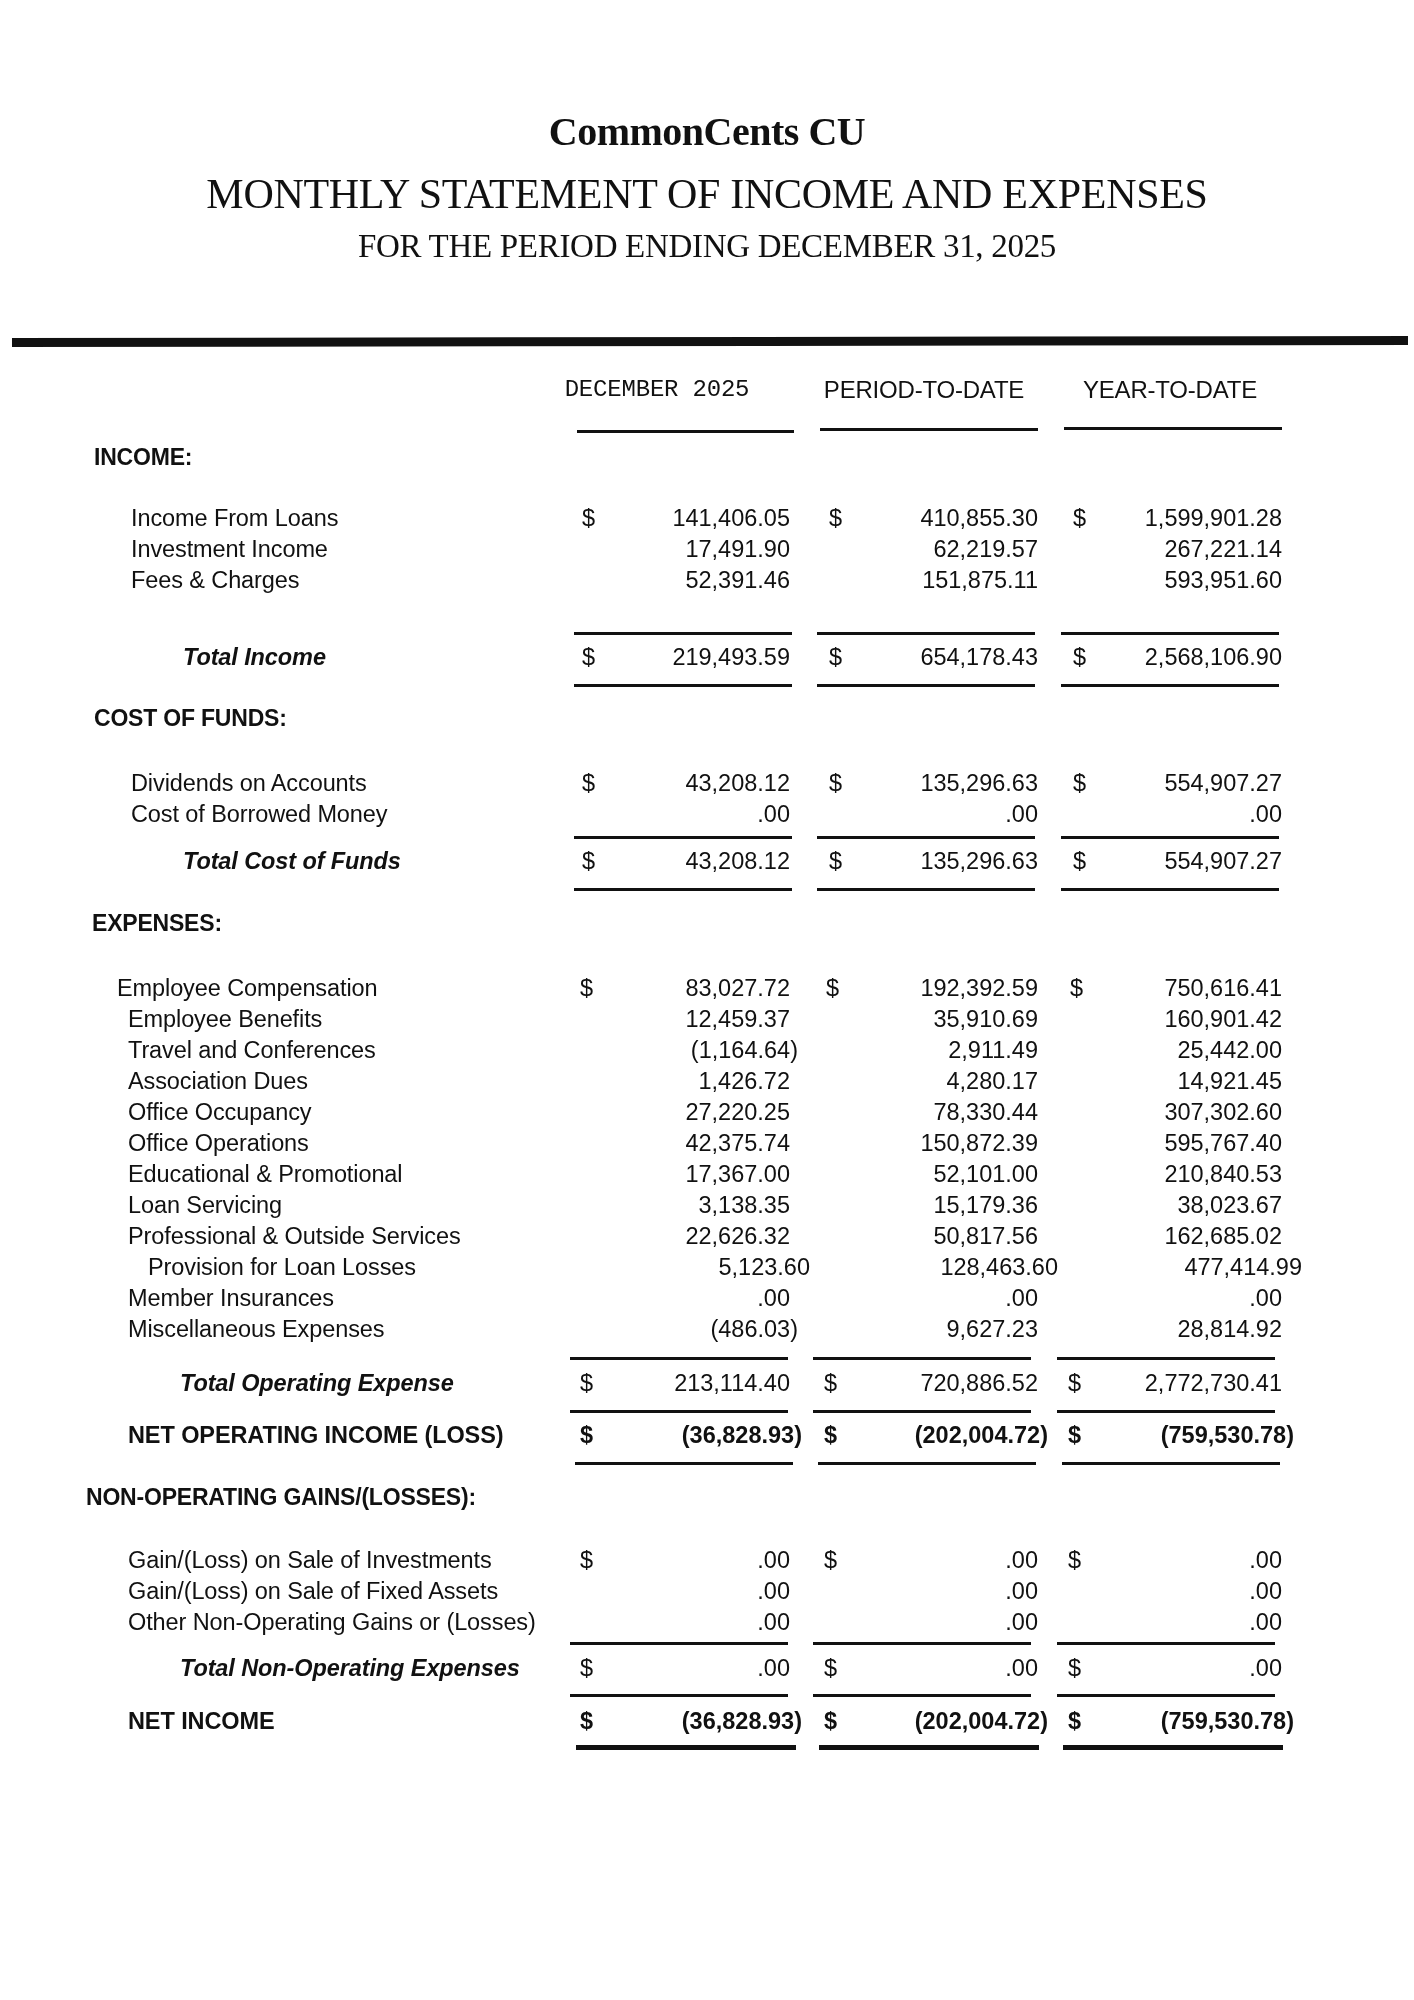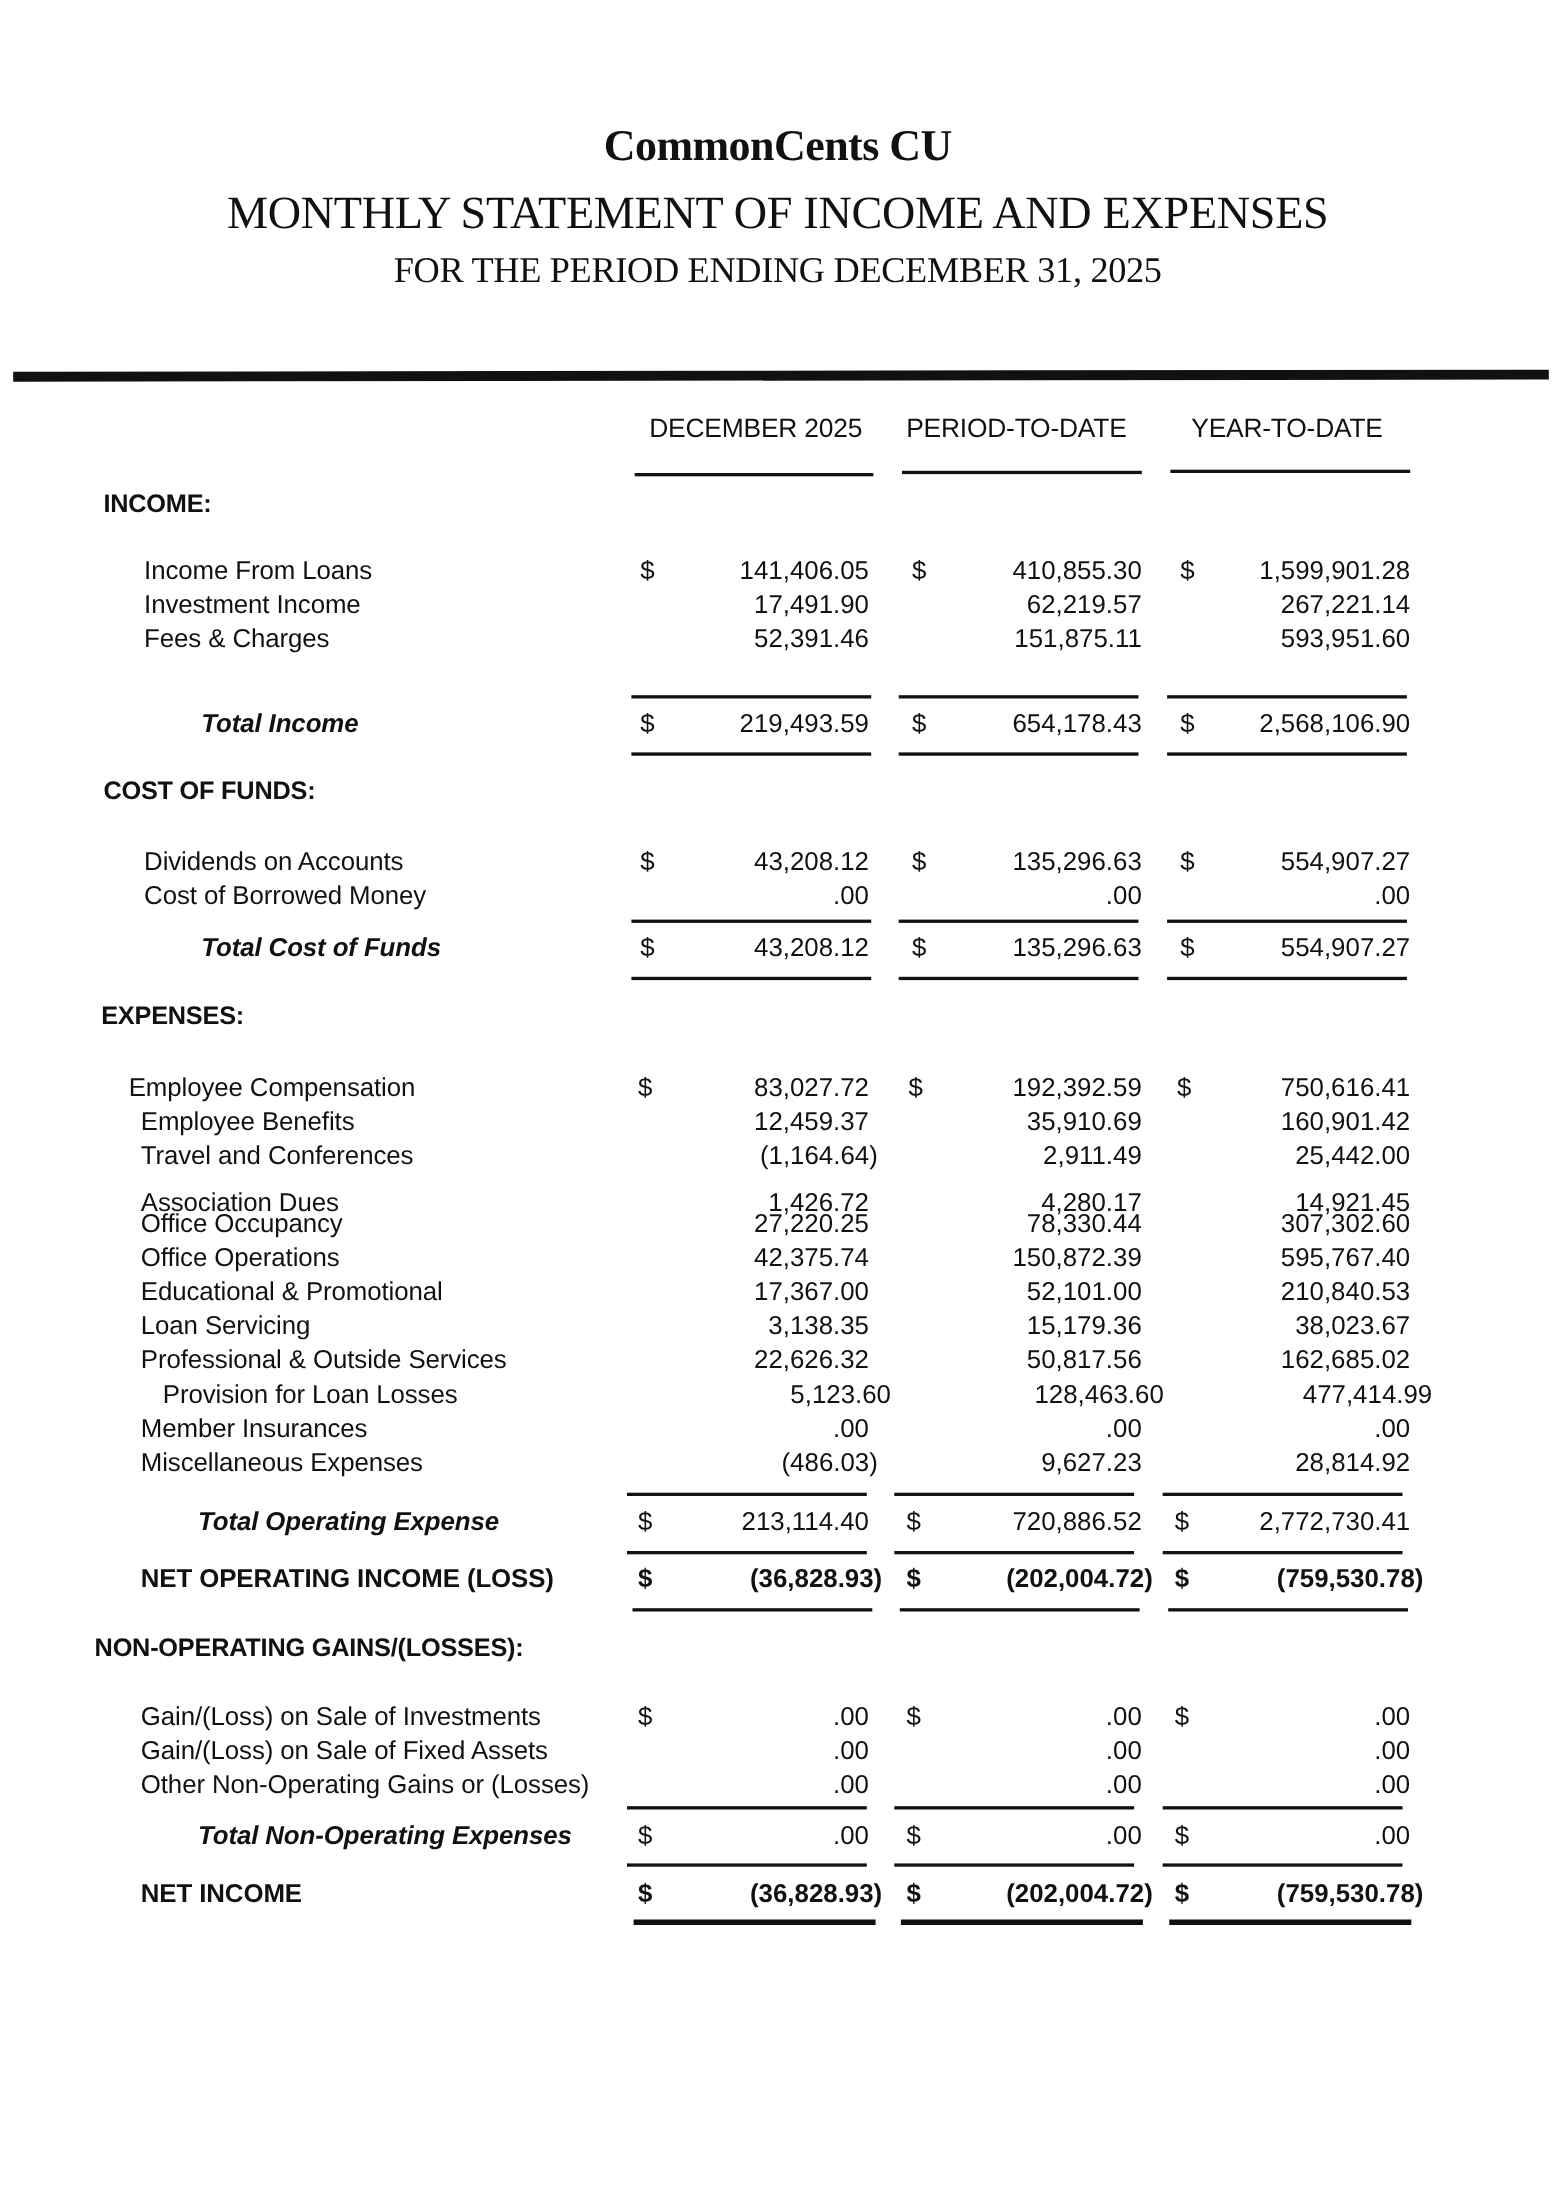--- a/index.html
+++ b/index.html
@@ -32,21 +32,21 @@
 </head>
 <body>
 
 <div class="page">
 
   <div class="hdr title">CommonCents CU</div>
   <div class="hdr sub1">MONTHLY STATEMENT OF INCOME AND EXPENSES</div>
   <div class="hdr sub2">FOR THE PERIOD ENDING DECEMBER 31, 2025</div>
   <div class="thick-rule"></div>
 
-  <div class="colhdr sans" style="left:578px;width:218px;">DECEMBER 2025</div>
+  <div class="colhdr sans" style="left:548px;width:218px;font-family:Liberation Mono, monospace;">DECEMBER 2025</div>
   <div class="colhdr sans" style="left:814px;width:220px;">PERIOD-TO-DATE</div>
   <div class="colhdr sans" style="left:1060px;width:220px;">YEAR-TO-DATE</div>
   <div class="rule" style="left:577px;top:430px;width:217px;"></div>
   <div class="rule" style="left:820px;top:428px;width:218px;"></div>
   <div class="rule" style="left:1064px;top:427px;width:218px;"></div>
 
   <div class="section sans" style="top:444px;">INCOME:</div>
 
   <div class="row sans" style="top:503px;">
     <span class="lbl">Income From Loans</span>
@@ -133,21 +133,21 @@
         <span class="val v1">12,459.37</span>
         <span class="val v2">35,910.69</span>
         <span class="val v3">160,901.42</span>
       </div>
       <div class="row sans" style="top: 1035px;">
         <span class="lbl" style="left: 128px;">Travel and Conferences</span>
         <span class="val v1" style="right: 616px;">(1,164.64)</span>
         <span class="val v2">2,911.49</span>
         <span class="val v3">25,442.00</span>
       </div>
-      <div class="row sans" style="top: 1066px; margin-top: 12px;">
+      <div class="row sans" style="top: 1066px;">
         <span class="lbl" style="left: 128px;">Association Dues</span>
         <span class="val v1">1,426.72</span>
         <span class="val v2">4,280.17</span>
         <span class="val v3">14,921.45</span>
       </div>
       <div class="row sans" style="top: 1097px;">
         <span class="lbl" style="left: 128px;">Office Occupancy</span>
         <span class="val v1">27,220.25</span>
         <span class="val v2">78,330.44</span>
         <span class="val v3">307,302.60</span>

